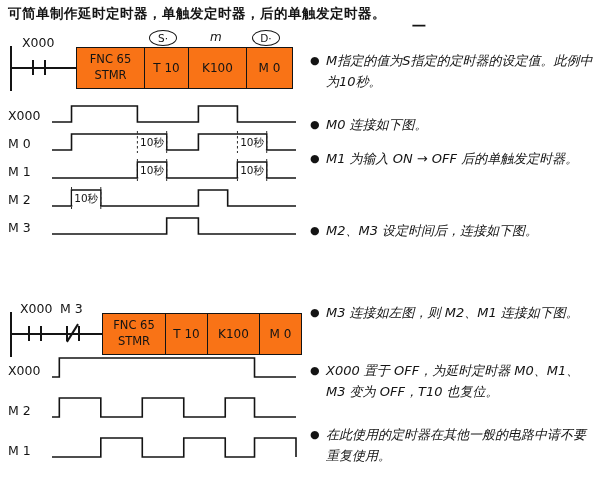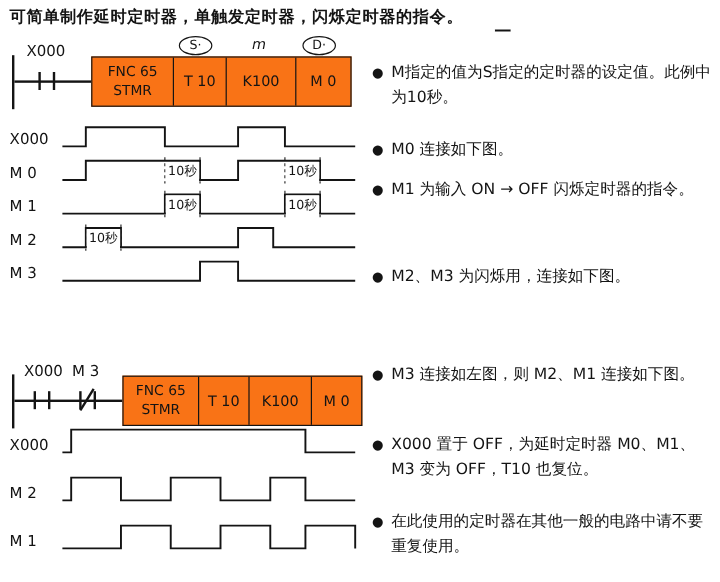--- a/index.html
+++ b/index.html
@@ -32,28 +32,28 @@
   .tchart{position:absolute;}
   .wave{fill:none;stroke:#141414;stroke-width:1.6;}
   .wave-label{font-size:12.5px;fill:#141414;}
   .ann-line{stroke:#141414;stroke-width:0.9;stroke-dasharray:2.5 2.5;}
   .ann-bg{fill:#ffffff;}
   .ann-text{font-size:10.5px;fill:#141414;}
 
   
   .note{position:absolute;left:310px;width:286px;display:flex;font-size:13px;line-height:21px;}
   .note .blt{flex:0 0 16px;font-size:11px;line-height:21px;}
-  .note .ntext{flex:1;}
+  .note .ntext{flex:1;font-style:italic;}
 </style>
 </head>
 <body>
 
 <div class="page">
 
-  <div class="intro">可简单制作延时定时器，单触发定时器，闪烁定时器的指令。</div>
+  <div class="intro">可简单制作延时定时器，单触发定时器，后的单触发定时器。</div>
   <div class="dash-mark">一</div>
 
   <div class="ladder" style="left:10px;top:30px;width:300px;height:62px;">
     <span class="clabel" style="left:12px;top:5px;">X000</span>
     <span class="pin oval" style="left:139px;top:0;">S·</span>
     <span class="pin plain" style="left:200px;top:0;">m</span>
     <span class="pin oval" style="left:242px;top:0;">D·</span>
     <div class="rail" style="left:0;top:16px;height:45px;"></div>
     <div class="hwire" style="left:2px;top:37px;width:64px;"></div>
     <div class="cbar" style="left:22px;top:30px;"></div>
@@ -135,25 +135,25 @@
   <div class="note" style="top:50px;">
     <span class="blt">●</span>
     <span class="ntext">M指定的值为S指定的定时器的设定值。此例中为10秒。</span>
   </div>
   <div class="note" style="top:114px;">
     <span class="blt">●</span>
     <span class="ntext">M0 连接如下图。</span>
   </div>
   <div class="note" style="top:148px;">
     <span class="blt">●</span>
-    <span class="ntext">M1 为输入 ON → OFF 闪烁定时器的指令。</span>
+    <span class="ntext">M1 为输入 ON → OFF 后的单触发定时器。</span>
   </div>
   <div class="note" style="top:220px;">
     <span class="blt">●</span>
-    <span class="ntext">M2、M3 为闪烁用，连接如下图。</span>
+    <span class="ntext">M2、M3 设定时间后，连接如下图。</span>
   </div>
   <div class="note" style="top:302px;">
     <span class="blt">●</span>
     <span class="ntext">M3 连接如左图，则 M2、M1 连接如下图。</span>
   </div>
   <div class="note" style="top:360px;">
     <span class="blt">●</span>
     <span class="ntext">X000 置于 OFF，为延时定时器 M0、M1、M3 变为 OFF，T10 也复位。</span>
   </div>
   <div class="note" style="top:424px;">

